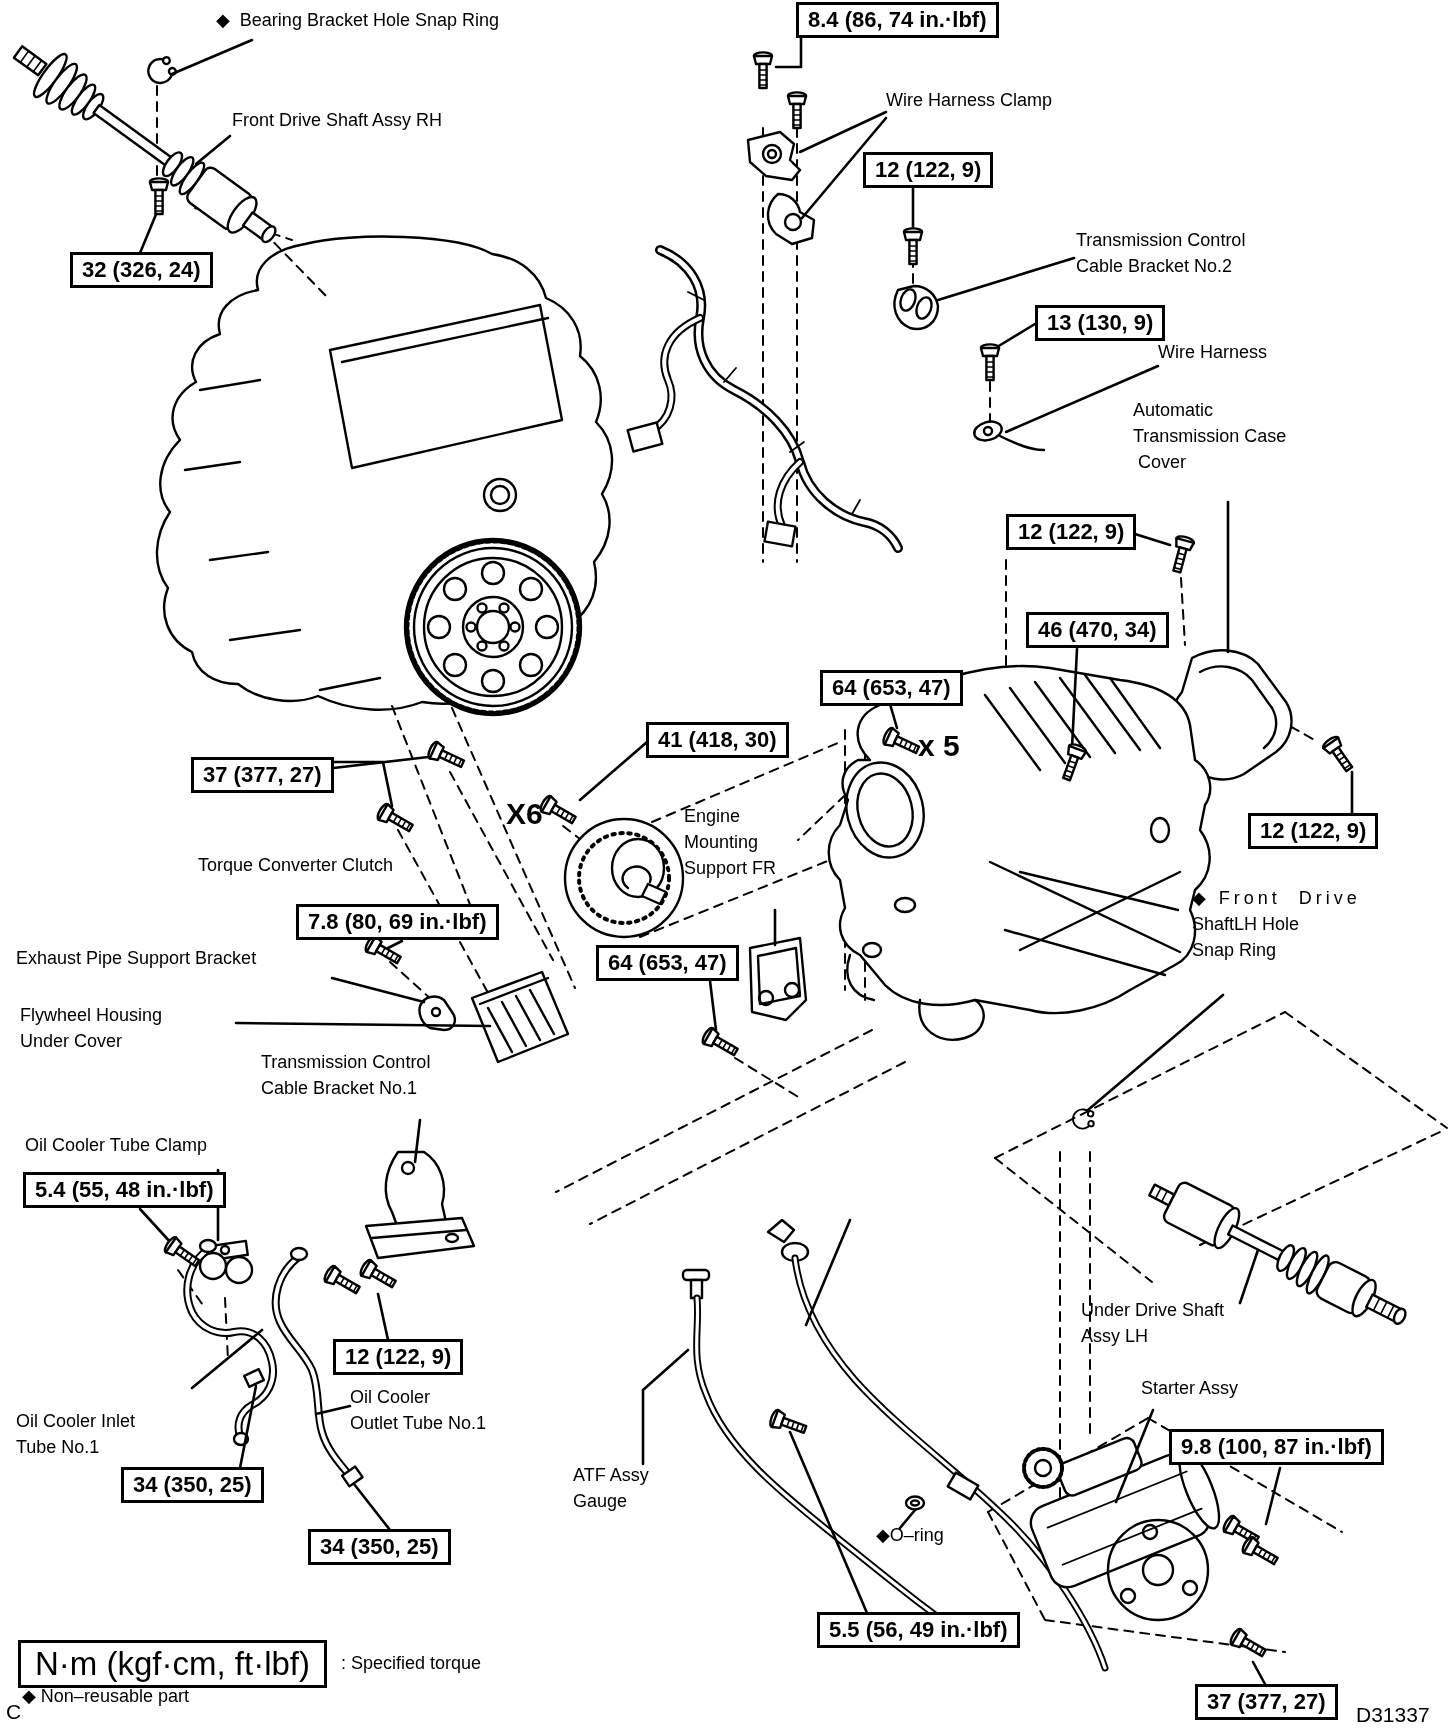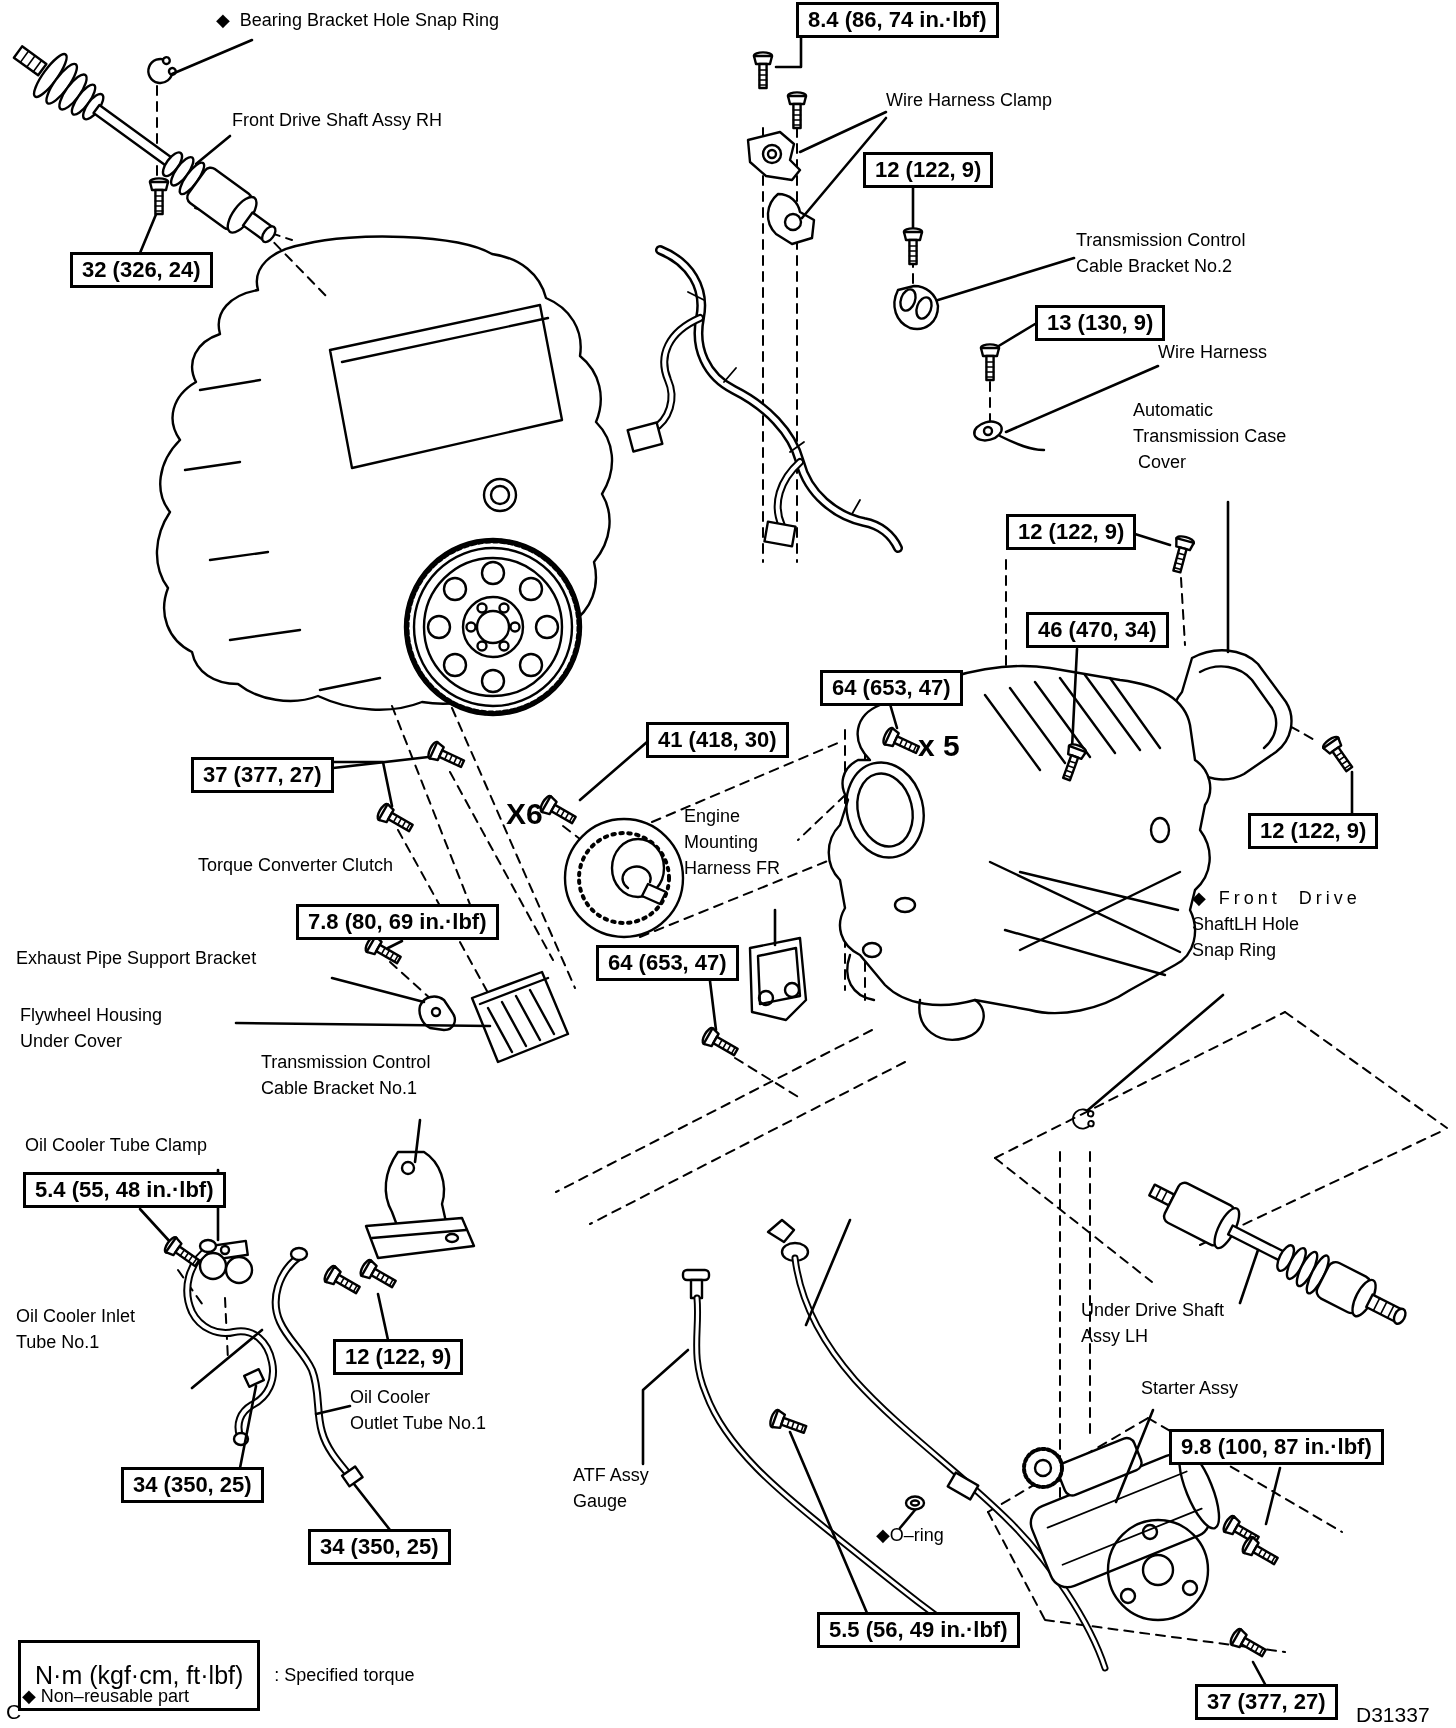--- a/index.html
+++ b/index.html
@@ -379,33 +379,33 @@
   <div class="lbl" style="left:886px;top:88px">Wire Harness Clamp</div>
   <div class="lbl" style="left:1076px;top:228px">Transmission Control
 Cable Bracket No.2</div>
   <div class="lbl" style="left:1158px;top:340px">Wire Harness</div>
   <div class="lbl" style="left:1133px;top:398px">Automatic
 Transmission Case
  Cover</div>
   <div class="lbl" style="left:198px;top:853px">Torque Converter Clutch</div>
   <div class="lbl" style="left:684px;top:804px">Engine
 Mounting
-Harness FR</div>
+Support FR</div>
   <div class="lbl big" style="left:506px;top:792px">X6</div>
   <div class="lbl big" style="left:918px;top:724px">x 5</div>
   <div class="lbl" style="left:16px;top:946px">Exhaust Pipe Support Bracket</div>
   <div class="lbl" style="left:1192px;top:886px"><span class="sp">◆ Front  Drive</span>
 <span>ShaftLH Hole</span>
 <span>Snap Ring</span></div>
   <div class="lbl" style="left:20px;top:1003px">Flywheel Housing
 Under Cover</div>
   <div class="lbl" style="left:261px;top:1050px">Transmission Control
 Cable Bracket No.1</div>
   <div class="lbl" style="left:25px;top:1133px">Oil Cooler Tube Clamp</div>
-  <div class="lbl" style="left:16px;top:1304px">Oil Cooler Inlet
+  <div class="lbl" style="left:16px;top:1409px">Oil Cooler Inlet
 Tube No.1</div>
   <div class="lbl" style="left:350px;top:1385px">Oil Cooler
 Outlet Tube No.1</div>
   <div class="lbl" style="left:573px;top:1463px">ATF Assy
 Gauge</div>
   <div class="lbl" style="left:876px;top:1523px">◆O–ring</div>
   <div class="lbl" style="left:1081px;top:1298px">Under Drive Shaft
 Assy LH</div>
   <div class="lbl" style="left:1141px;top:1376px">Starter Assy</div>
 
@@ -423,20 +423,20 @@
   <div class="box" style="left:1248px;top:813px">12 (122, 9)</div>
   <div class="box" style="left:23px;top:1172px">5.4 (55, 48 in.·lbf)</div>
   <div class="box" style="left:333px;top:1339px">12 (122, 9)</div>
   <div class="box" style="left:121px;top:1467px">34 (350, 25)</div>
   <div class="box" style="left:308px;top:1529px">34 (350, 25)</div>
   <div class="box" style="left:1169px;top:1429px">9.8 (100, 87 in.·lbf)</div>
   <div class="box" style="left:817px;top:1612px">5.5 (56, 49 in.·lbf)</div>
   <div class="box" style="left:1195px;top:1684px">37 (377, 27)</div>
 
   <div class="legend-row" style="left:18px;top:1640px">
-    <span class="box" style="position:static;font-weight:400;font-size:25px;padding:18px 14px">N·m (kgf·cm, ft·lbf)</span>
+    <span class="box" style="position:static;font-weight:400;font-size:33px;padding:2px 14px">N·m (kgf·cm, ft·lbf)</span>
     <span class="lbl" style="position:static;margin-left:14px">: Specified torque</span>
   </div>
   <div class="lbl" style="left:22px;top:1684px">◆ Non–reusable part</div>
   <div class="lbl small" style="left:6px;top:1697px">C</div>
   <div class="lbl small" style="left:1356px;top:1700px">D31337</div>
 
 </div>
 
 </body></html>

